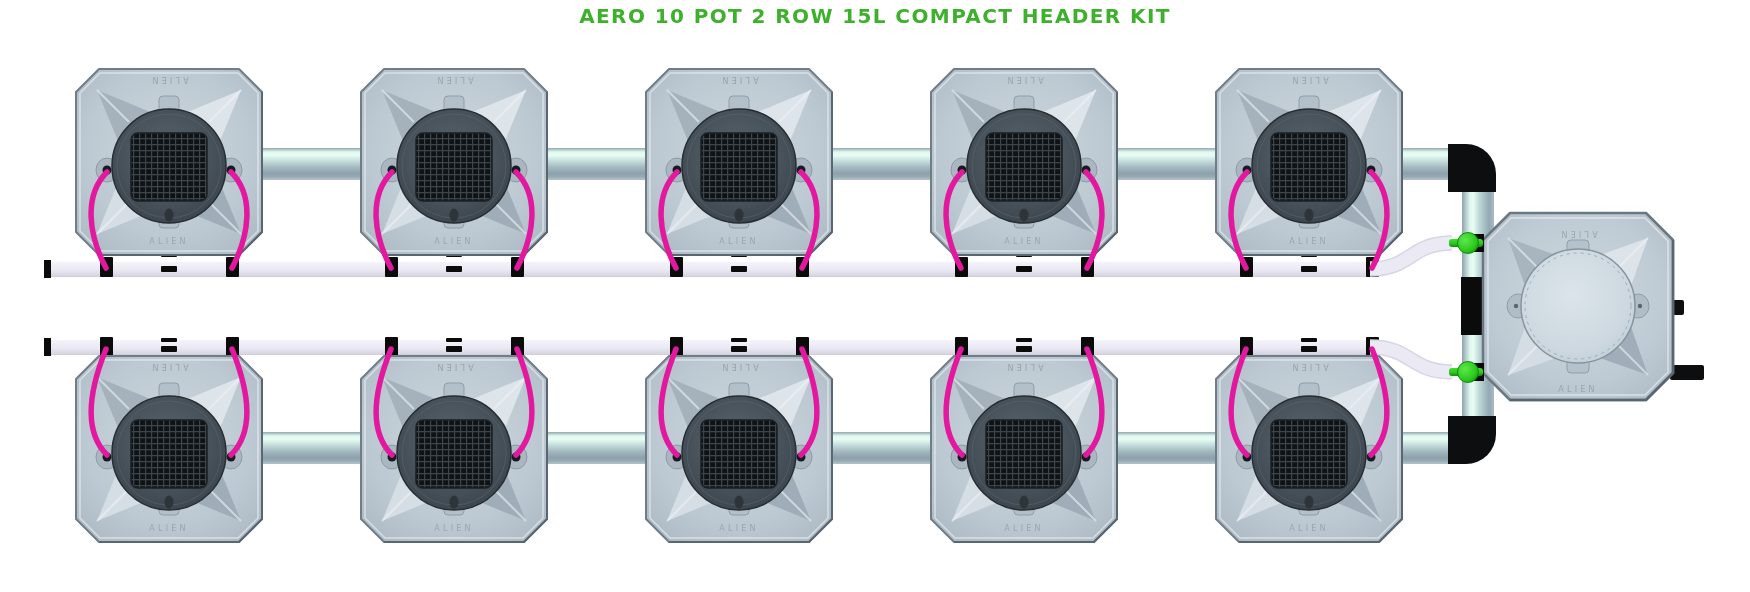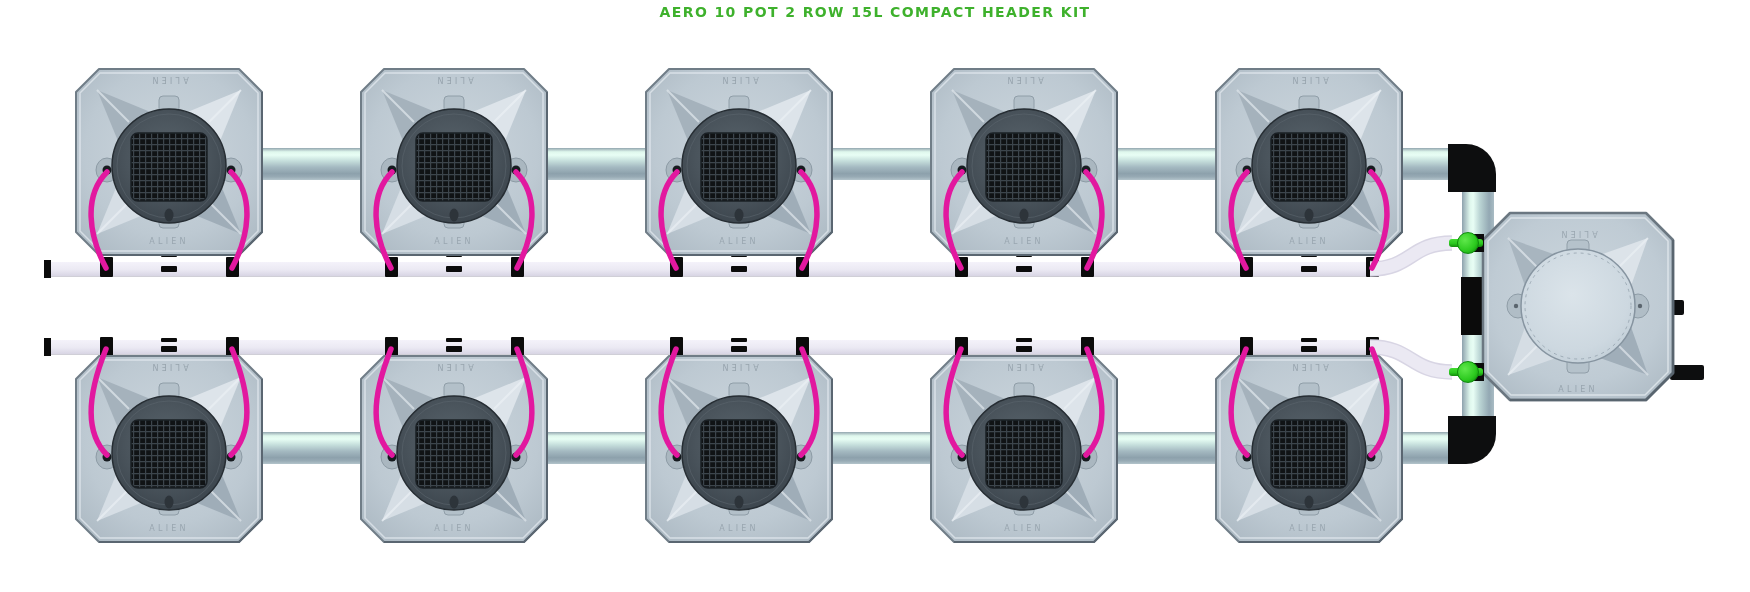--- a/index.html
+++ b/index.html
@@ -1,18 +1,18 @@
 <!DOCTYPE html>
 <html style="--background: #ffffff; --title-green: #3eb12c; --tube-pink: #e2189f; --valve-green: #2bc91e; --manifold-white: #ebe9f3; --fitting-black: #0b0b0b; --pipe-highlight: #e8fef5; --pipe-metal: #9fb3bd; --pot-body: #bdc9d2; --lid-dark: #4a545c; --tank-lid: #cfdae2;"><head>
 <meta charset="utf-8">
 <style>
   html,body{margin:0;padding:0;background:#fff;font-family:"DejaVu Sans","Liberation Sans",sans-serif;}
   .stage{position:relative;width:1750px;height:592px;background:var(--background,#fff);overflow:hidden;}
   .title{position:absolute;left:0;top:4px;width:100%;margin:0;text-align:center;
-         font-size:14px;font-weight:bold;letter-spacing:1.4px;color:var(--title-green,#3eb12c);
+         font-size:20px;font-weight:bold;letter-spacing:1.4px;color:var(--title-green,#3eb12c);
          text-transform:uppercase;}
   .pipe{position:absolute;z-index:1;}
   .pipe.teal-h{height:32px;border-radius:2px;
     background:linear-gradient(180deg,#93a6af 0%,#dff7ed 12%,#e8fef5 22%,#c6dfdc 40%,#a4b9c1 60%,#8da1ac 80%,#97aab4 90%,#b3c4cb 100%);}
   .pipe.teal-v{width:32px;border-radius:2px;
     background:linear-gradient(90deg,#8ea2ad 0%,#dff7ed 25%,#e8fef5 35%,#bcd6d5 55%,#93a8b3 85%,#a9bcc4 100%);}
   .elbow{position:absolute;width:48px;height:48px;background:#0d0e0f;z-index:2;}
   .elbow.top{left:1448px;top:144px;border-top-right-radius:30px;}
   .elbow.bottom{left:1448px;top:416px;border-bottom-right-radius:30px;}
   .coupler{position:absolute;left:1461px;top:277px;width:21px;height:58px;background:var(--fitting-black,#0b0b0b);z-index:2;}

